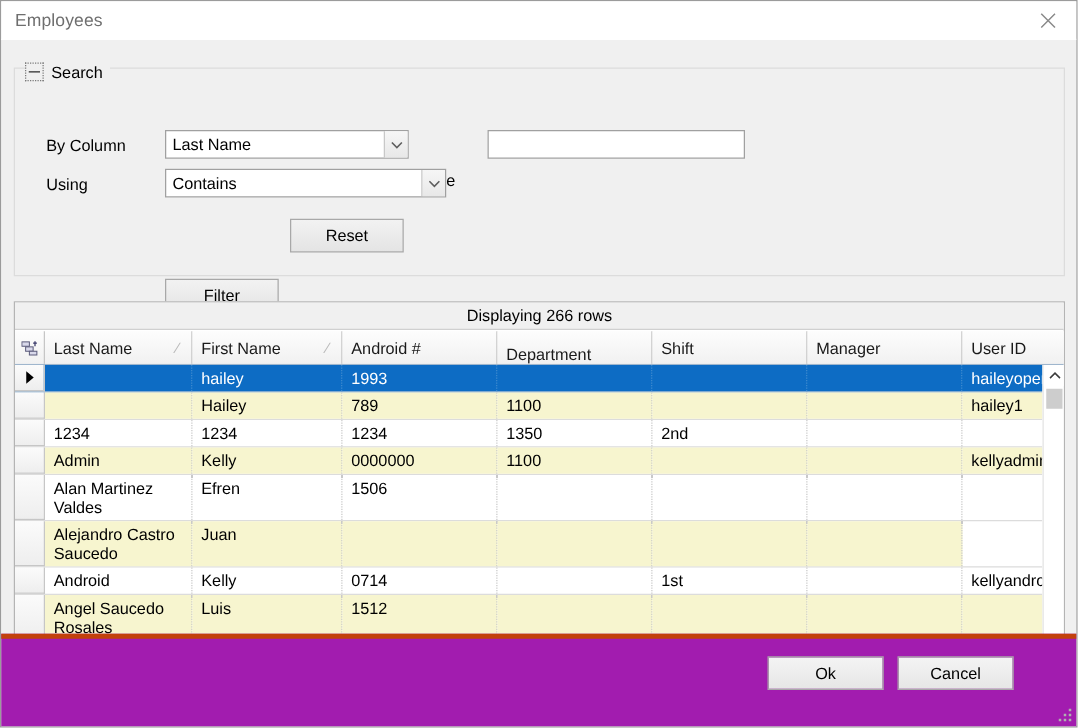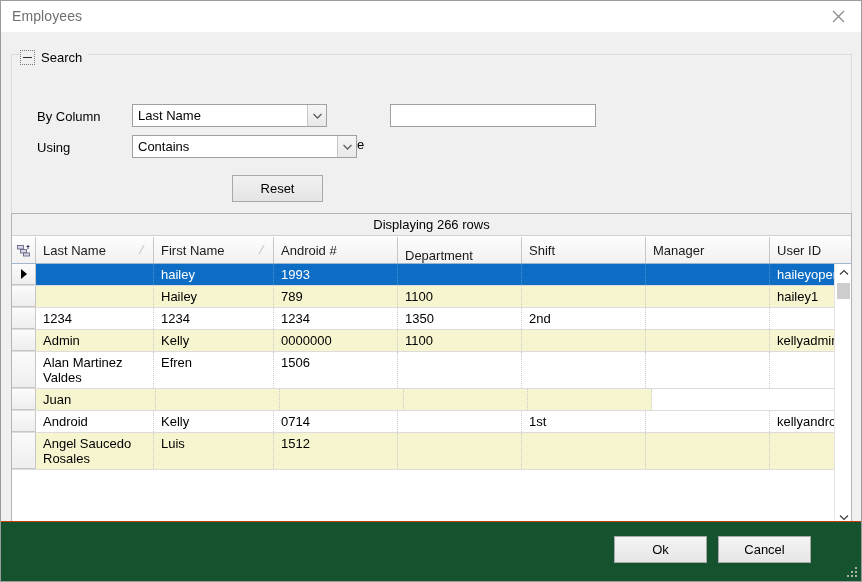--- a/index.html
+++ b/index.html
@@ -152,21 +152,21 @@
     font-family: "Liberation Sans", sans-serif;
     cursor: pointer;
     padding: 0;
   }
   #btn-filter { left: 120px; top: 120px; width: 91px; margin-top: 48px; }
   #btn-reset  { left: 220px; top: 120px; width: 91px; }
 
   
   #grid-outer {
     position: absolute;
-    left: 10px; top: 181px;
+    left: 10px; top: 209px;
     width: 841px; height: 331px;
     border: 1px solid #b4b4b4;
     background: #ffffff;
     overflow: hidden;
   }
   #grid-caption {
     height: 22px;
     background: #f0f0f0;
     border-bottom: 1px solid #d0d0d0;
     display: flex;
@@ -300,23 +300,23 @@
     position: absolute;
     right: 0; bottom: 0;
     width: 17px; height: 17px;
     background: #ffffff;
   }
 
   
   #footer {
     position: absolute;
     left: 0; right: 0; bottom: 0;
-    height: 60px;
-    background: #14532d;
-    border-top: 1px solid #c2410c;
+    height: 74px;
+    background: #a21caf;
+    border-top: 4px solid #c2410c;
   }
   .dlg-button {
     position: absolute;
     top: 14px;
     height: 27px;
     width: 93px;
     background: linear-gradient(#f4f4f4, #e6e6e6);
     border: 1px solid #a8a8a8;
     font-size: 13px;
     color: #000000;
@@ -472,20 +472,21 @@
               <div class="cell" style="width: 118px;">Alan Martinez Valdes</div>
               <div class="cell" style="width: 120px;">Efren</div>
               <div class="cell" style="width: 124px;">1506</div>
               <div class="cell" style="width: 124px;"></div>
               <div class="cell" style="width: 124px;"></div>
               <div class="cell" style="width: 124px;"></div>
               <div class="cell" style="width: 124px;"></div>
             </div>
             <div class="grid-row alt">
               <div class="row-head"></div>
+              <div class="cell" style="width: 118px;">Alejandro Castro Saucedo</div>
               <div class="cell" style="width: 120px;">Juan</div>
               <div class="cell" style="width: 124px;"></div>
               <div class="cell" style="width: 124px;"></div>
               <div class="cell" style="width: 124px;"></div>
               <div class="cell" style="width: 124px;"></div>
             </div>
             <div class="grid-row">
               <div class="row-head"></div>
               <div class="cell" style="width: 118px;">Android</div>
               <div class="cell" style="width: 120px;">Kelly</div>

